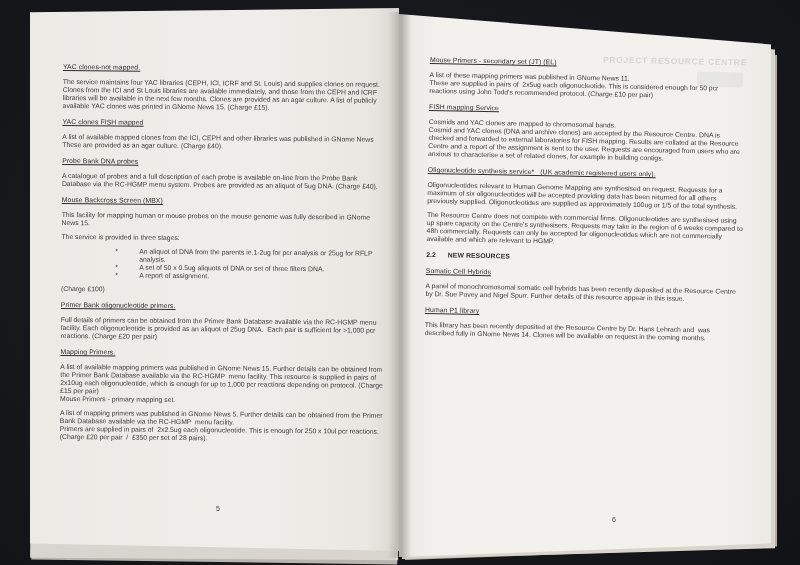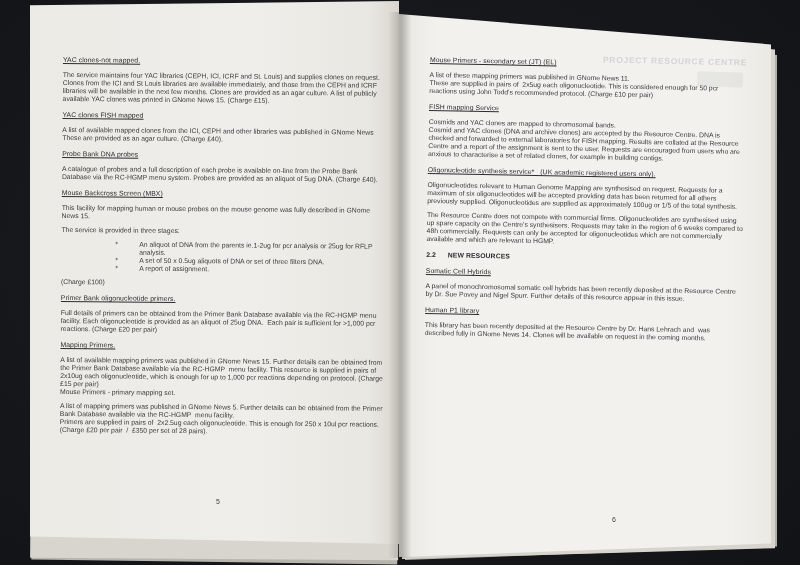--- a/index.html
+++ b/index.html
@@ -13,21 +13,21 @@
 
   
   .under { position:absolute; }
   .under-left-b  { left:35px;  top:19px; width:366px; height:543px; background:#b7b5ae; transform:rotate(0.8deg); z-index:1; }
   .under-left-a  { left:32px;  top:16px; width:368px; height:543px; background:#d7d5ce; transform:rotate(0.4deg); z-index:2; }
   .under-right-b { left:405px; top:20px; width:372px; height:540px; background:#b2b0a9; clip-path:polygon(0 0,100% 6.5%,100% 97.5%,0 100%); z-index:1; }
   .under-right-a { left:402px; top:17px; width:373px; height:542px; background:#d7d5ce; clip-path:polygon(0 0,100% 6%,100% 98%,0 100%); z-index:2; }
 
   .page { position:absolute; z-index:3; }
   .page-left {
-    left:30px; top:1px; width:369px; height:543px;
+    left:30px; top:8px; width:369px; height:543px;
     background: linear-gradient(to right, #eceae5 0%, #efeeea 60%, #e9e7e1 92%, #d8d6cf 100%);
     clip-path: polygon(0 0.8%, 100% 0, 100% 100%, 0 98.6%);
   }
   .page-right {
     left:399px; top:14px; width:372px; height:543px;
     background: linear-gradient(to right, #d2d0c9 0%, #ebeae5 3%, #f2f1ed 10%, #f2f1ed 88%, #ebe9e4 100%);
     clip-path: polygon(0 0, 100% 5.6%, 100% 97.5%, 0 100%);
   }
   .spine {
     position:absolute; left:388px; top:12px; width:24px; height:546px; z-index:4; pointer-events:none;

